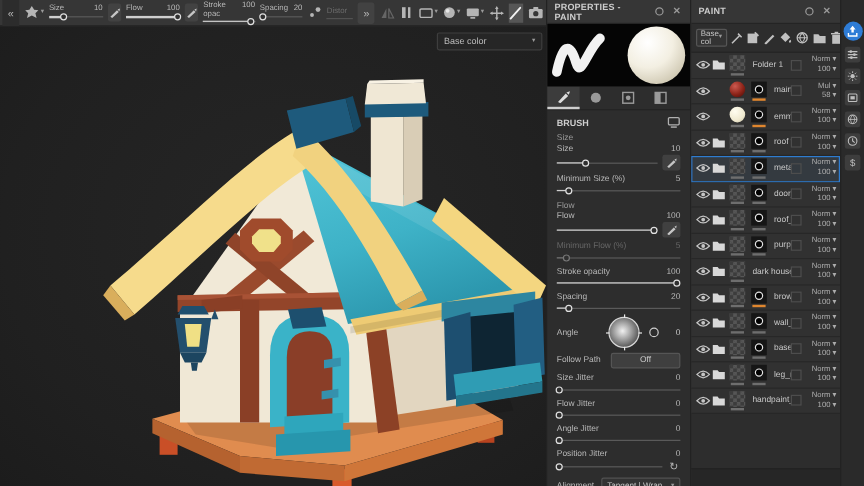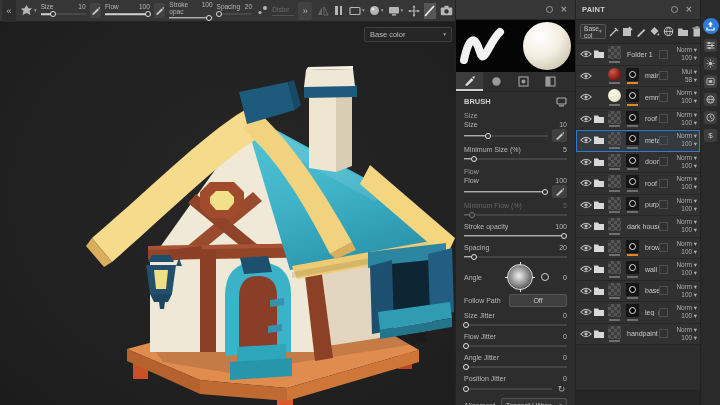--- a/index.html
+++ b/index.html
@@ -41,21 +41,21 @@
   .circ{width:7px;height:7px;border:1px solid #9a9a9a;border-radius:50%;}
 
   
   .props{position:absolute;left:455px;top:0;width:120px;height:405px;background:#2d2d2d;border-left:1px solid #222;overflow:hidden;}
   .preview{height:52px;background:#050505;position:relative;display:flex;}
   .sphere{position:absolute;right:4px;top:2px;width:48px;height:48px;border-radius:50%;background:radial-gradient(circle at 35% 28%, #ffffff 0%, #f3efe2 45%, #cfc8b2 80%, #a79f8a 100%);}
   .ptabs{height:20px;background:#2d2d2d;border-bottom:1px solid #232323;display:flex;align-items:stretch;}
   .ptab{width:27px;display:flex;align-items:center;justify-content:center;color:#aaa;}
   .ptab.on{background:#3c3c3c;border-bottom:2px solid #cfcfcf;}
   .pc{padding:5px 8px 0 8px;}
-  .sect{display:flex;justify-content:space-between;align-items:flex-start;font-size:7.5px;font-weight:bold;color:#cfcfcf;margin-bottom:4px;}
+  .sect{display:flex;justify-content:space-between;align-items:center;font-size:7.5px;font-weight:bold;color:#cfcfcf;margin-bottom:4px;}
   .grp{font-size:7px;color:#9a9a9a;margin:5px 0 1px 0;}
   .p-row{margin-bottom:3px;}
   .p-top{display:flex;justify-content:space-between;font-size:7px;color:#b8b8b8;line-height:9px;}
   .p-sl{display:flex;align-items:center;gap:4px;}
   .p-track{position:relative;height:9px;flex:1;}
   .p-btn{width:15px;height:13px;background:#404040;border-radius:2px;display:flex;align-items:center;justify-content:center;}
   .dis .p-top{color:#666;}
   .angle-row{display:flex;align-items:center;gap:8px;margin:3px 0 4px 0;}
   .angle-lab{font-size:7px;color:#b8b8b8;flex:1;}
   .dial{position:relative;width:26px;height:26px;border-radius:50%;background:radial-gradient(circle at 45% 45%, #f0f0f0 0%, #bdbdbd 25%, #5f5f5f 70%, #3a3a3a 100%);border:1px solid #d8d8d8;}
@@ -308,20 +308,21 @@
       <polygon points="159,302 165,302 164,309 160,309" fill="#1c4560"></polygon>
     </svg>
     <div class="vp-channel">
       <span>Base color</span>
       <span class="chev">▾</span>
     </div>
   </div>
 
   <div class="props">
     <div class="panel-h">
+      <span>PROPERTIES - PAINT</span>
         <span class="sp"></span>
       <span class="ph-ic">
           <span class="circ"></span>
         </span>
       <span class="ph-ic">✕</span>
     </div>
     <div class="preview">
       <svg width="68" height="52" viewBox="0 0 68 52">
         <path d="M8 40 C 13 16, 19 15, 24 32 C 28 46, 33 22, 44 12" stroke="#ffffff" stroke-width="8" fill="none" stroke-linecap="round" opacity="0.95"></path>
       </svg>

